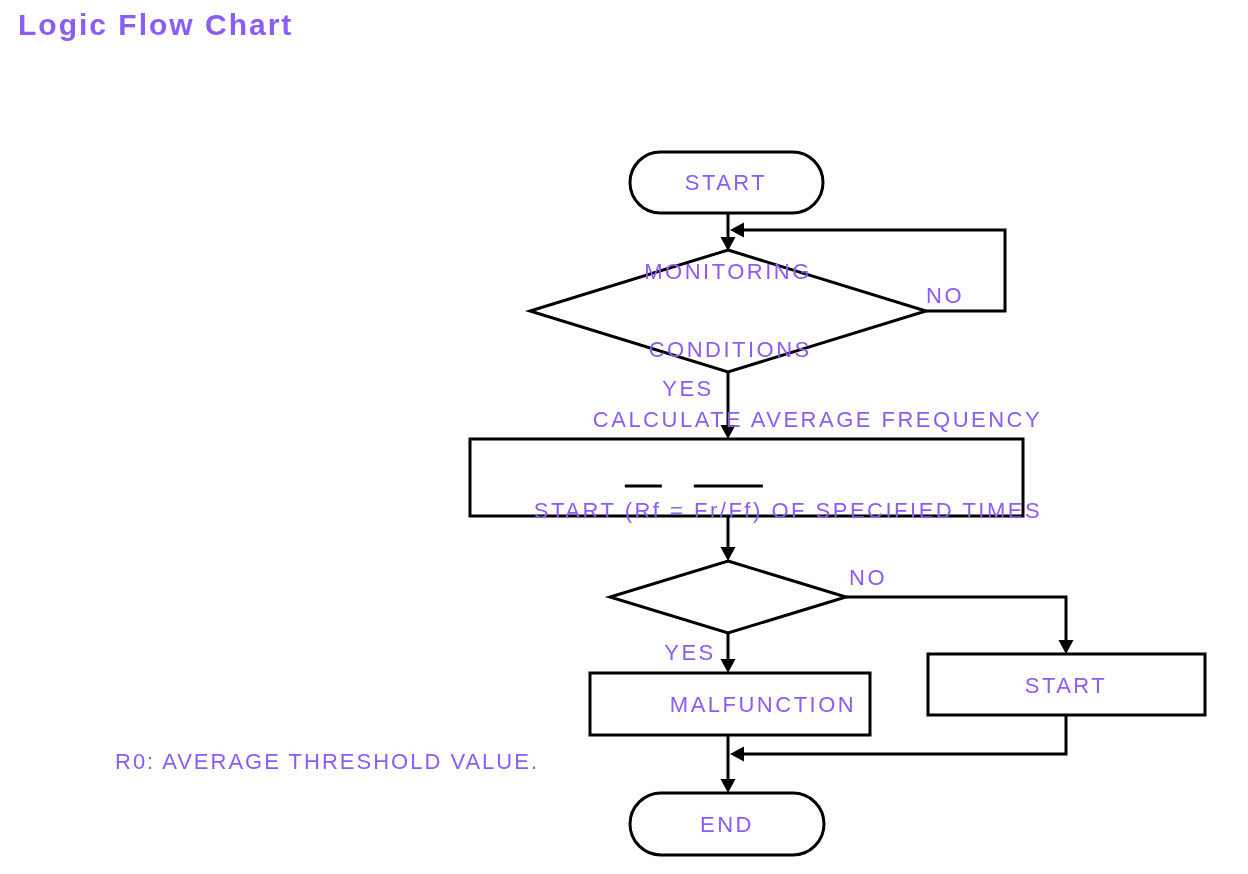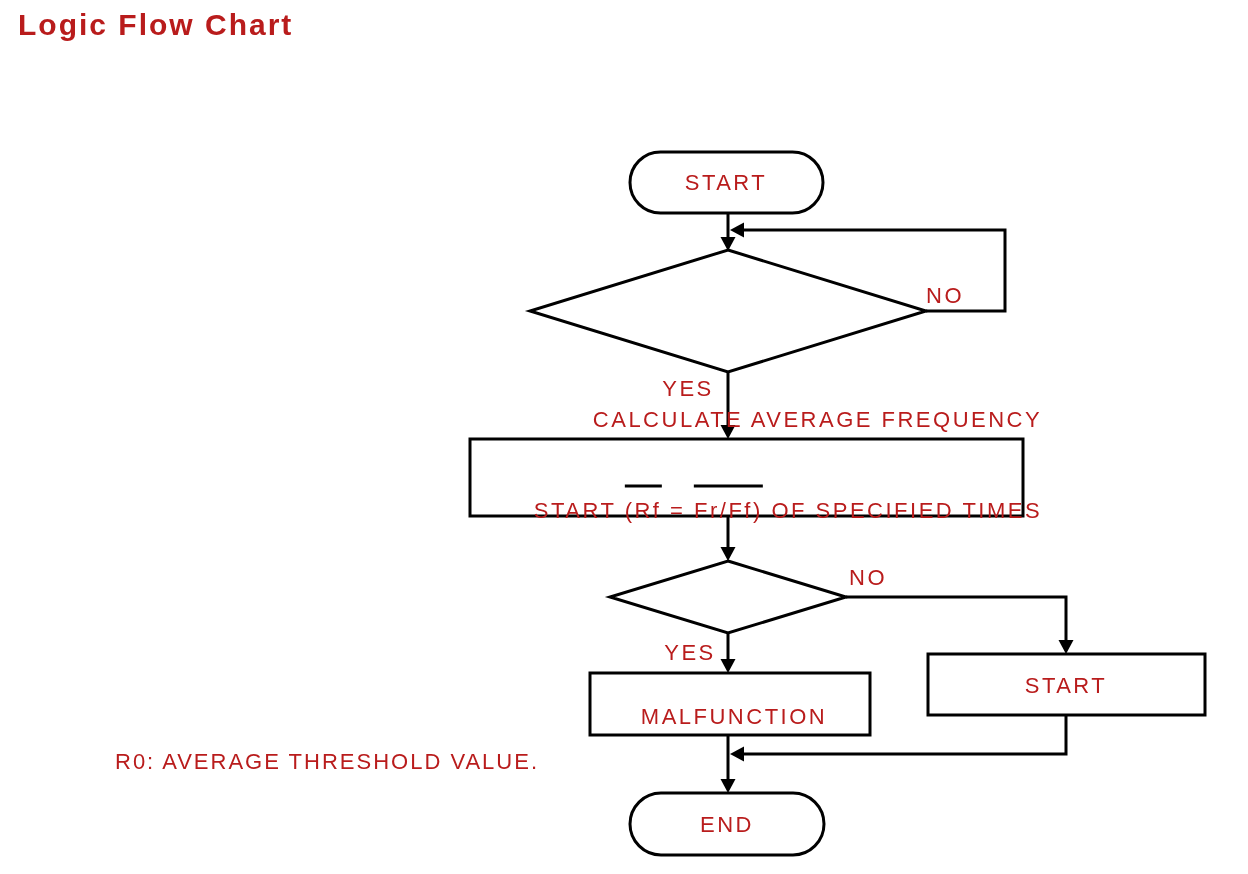--- a/index.html
+++ b/index.html
@@ -1,18 +1,18 @@
 <!DOCTYPE html>
 <html><head>
 <meta charset="utf-8">
 <style>
   html,body{margin:0;padding:0;background:#fff;}
   .canvas{
     position:relative;width:1248px;height:874px;background:#ffffff;
-    font-family:"Liberation Sans","DejaVu Sans",sans-serif;color:#b91c1c;
+    font-family:"Liberation Sans","DejaVu Sans",sans-serif;color:#8b5cf6;
     overflow:hidden;
   }
   .title{
     position:absolute;left:18px;top:8px;
     font-size:30px;font-weight:bold;letter-spacing:2px;white-space:pre;
   }
   svg.diagram{position:absolute;left:0;top:0;}
   .lbl{
     position:absolute;transform:translate(-50%,-50%);
     font-size:22px;letter-spacing:2.5px;white-space:pre;text-align:right;
@@ -61,29 +61,33 @@
       <rect x="470" y="439" width="553" height="77"></rect>
       <polygon points="728,561 846,597 728,633 610,597"></polygon>
       <rect x="590" y="673" width="280" height="62"></rect>
       <rect x="928" y="654" width="277" height="61"></rect>
       <rect x="630" y="793" width="194" height="62" rx="31"></rect>
     </g>
   </svg>
 
   <div class="lbl" style="left:726px;top:183px;">START</div>
 
+  <div class="lbl" style="left:728px;top:311px;">
+    <div>MONITORING</div>
+    <div>CONDITIONS</div>
+  </div>
 
   <div class="lbl" style="left:788px;top:478px;">
     <div>CALCULATE AVERAGE FREQUENCY</div>
     <div><span>START </span><span class="ovl">(Rf</span><span> = </span><span class="ovl">Fr/Ff)</span><span> OF SPECIFIED TIMES</span>
     </div>
   </div>
 
 
-  <div class="lbl" style="left:734px;top:705px;margin-top:12px;">MALFUNCTION</div>
+  <div class="lbl" style="left:763px;top:705px;">MALFUNCTION</div>
 
   <div class="lbl" style="left:1066px;top:686px;">START</div>
 
   <div class="lbl" style="left:727px;top:825px;">END</div>
 
   <div class="lbl" style="left:945px;top:296px;">NO</div>
   <div class="lbl" style="left:688px;top:389px;">YES</div>
   <div class="lbl" style="left:868px;top:578px;">NO</div>
   <div class="lbl" style="left:690px;top:653px;">YES</div>
 

